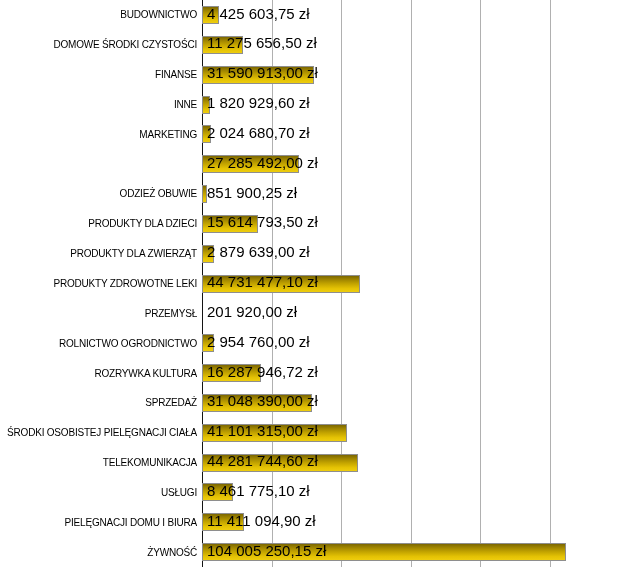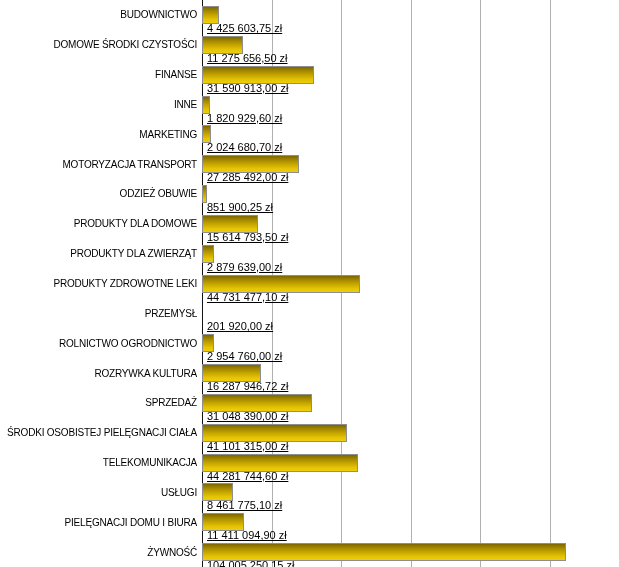--- a/index.html
+++ b/index.html
@@ -53,28 +53,27 @@
     left: 202px;
     top: 6px;
     height: 16px;
     border: 1px solid #8e8e8e;
     background: linear-gradient(to bottom,
       #7c6700 0%, #9c8200 20%, #c2a300 48%, #e4c204 78%, #eecd0e 100%);
   }
   .val-label {
     position: absolute;
     left: 207px;
-    top: 19px;
+    top: 4px;
     height: 18px;
     display: flex;
     align-items: center;
-    font-size: 11px;
+    font-size: 15px;
     color: #000000;
     white-space: nowrap;
-    text-decoration: underline;
   }
 </style>
 </head>
 <body>
 
 <div class="chart">
   <div id="grid-layer">
       <div class="gridline" style="left: 272px;"></div>
       <div class="gridline" style="left: 341px;"></div>
       <div class="gridline" style="left: 411px;"></div>
@@ -102,31 +101,30 @@
         <div class="cat-label">INNE</div>
         <div class="bar" style="width: 6px;"></div>
         <div class="val-label">1 820 929,60 zł</div>
       </div>
       <div class="row" style="top: 119.37px; height: 29.84px; padding-left: 36px;">
         <div class="cat-label">MARKETING</div>
         <div class="bar" style="width: 7px;"></div>
         <div class="val-label">2 024 680,70 zł</div>
       </div>
       <div class="row" style="top: 149.21px; height: 29.84px;">
-        <div class="cat-label">MOTORYZACJA TRANSPORT</div>
         <div class="bar" style="width: 95px;"></div>
         <div class="val-label">27 285 492,00 zł</div>
       </div>
       <div class="row" style="top: 179.05px; height: 29.84px;">
         <div class="cat-label">ODZIEŻ OBUWIE</div>
         <div class="bar" style="width: 3px;"></div>
         <div class="val-label">851 900,25 zł</div>
       </div>
       <div class="row" style="top: 208.89px; height: 29.84px;">
-        <div class="cat-label">PRODUKTY DLA DOMOWE</div>
+        <div class="cat-label">PRODUKTY DLA DZIECI</div>
         <div class="bar" style="width: 54px;"></div>
         <div class="val-label">15 614 793,50 zł</div>
       </div>
       <div class="row" style="top: 238.74px; height: 29.84px;">
         <div class="cat-label">PRODUKTY DLA ZWIERZĄT</div>
         <div class="bar" style="width: 10px;"></div>
         <div class="val-label">2 879 639,00 zł</div>
       </div>
       <div class="row" style="top: 268.58px; height: 29.84px;">
         <div class="cat-label">PRODUKTY ZDROWOTNE LEKI</div>

